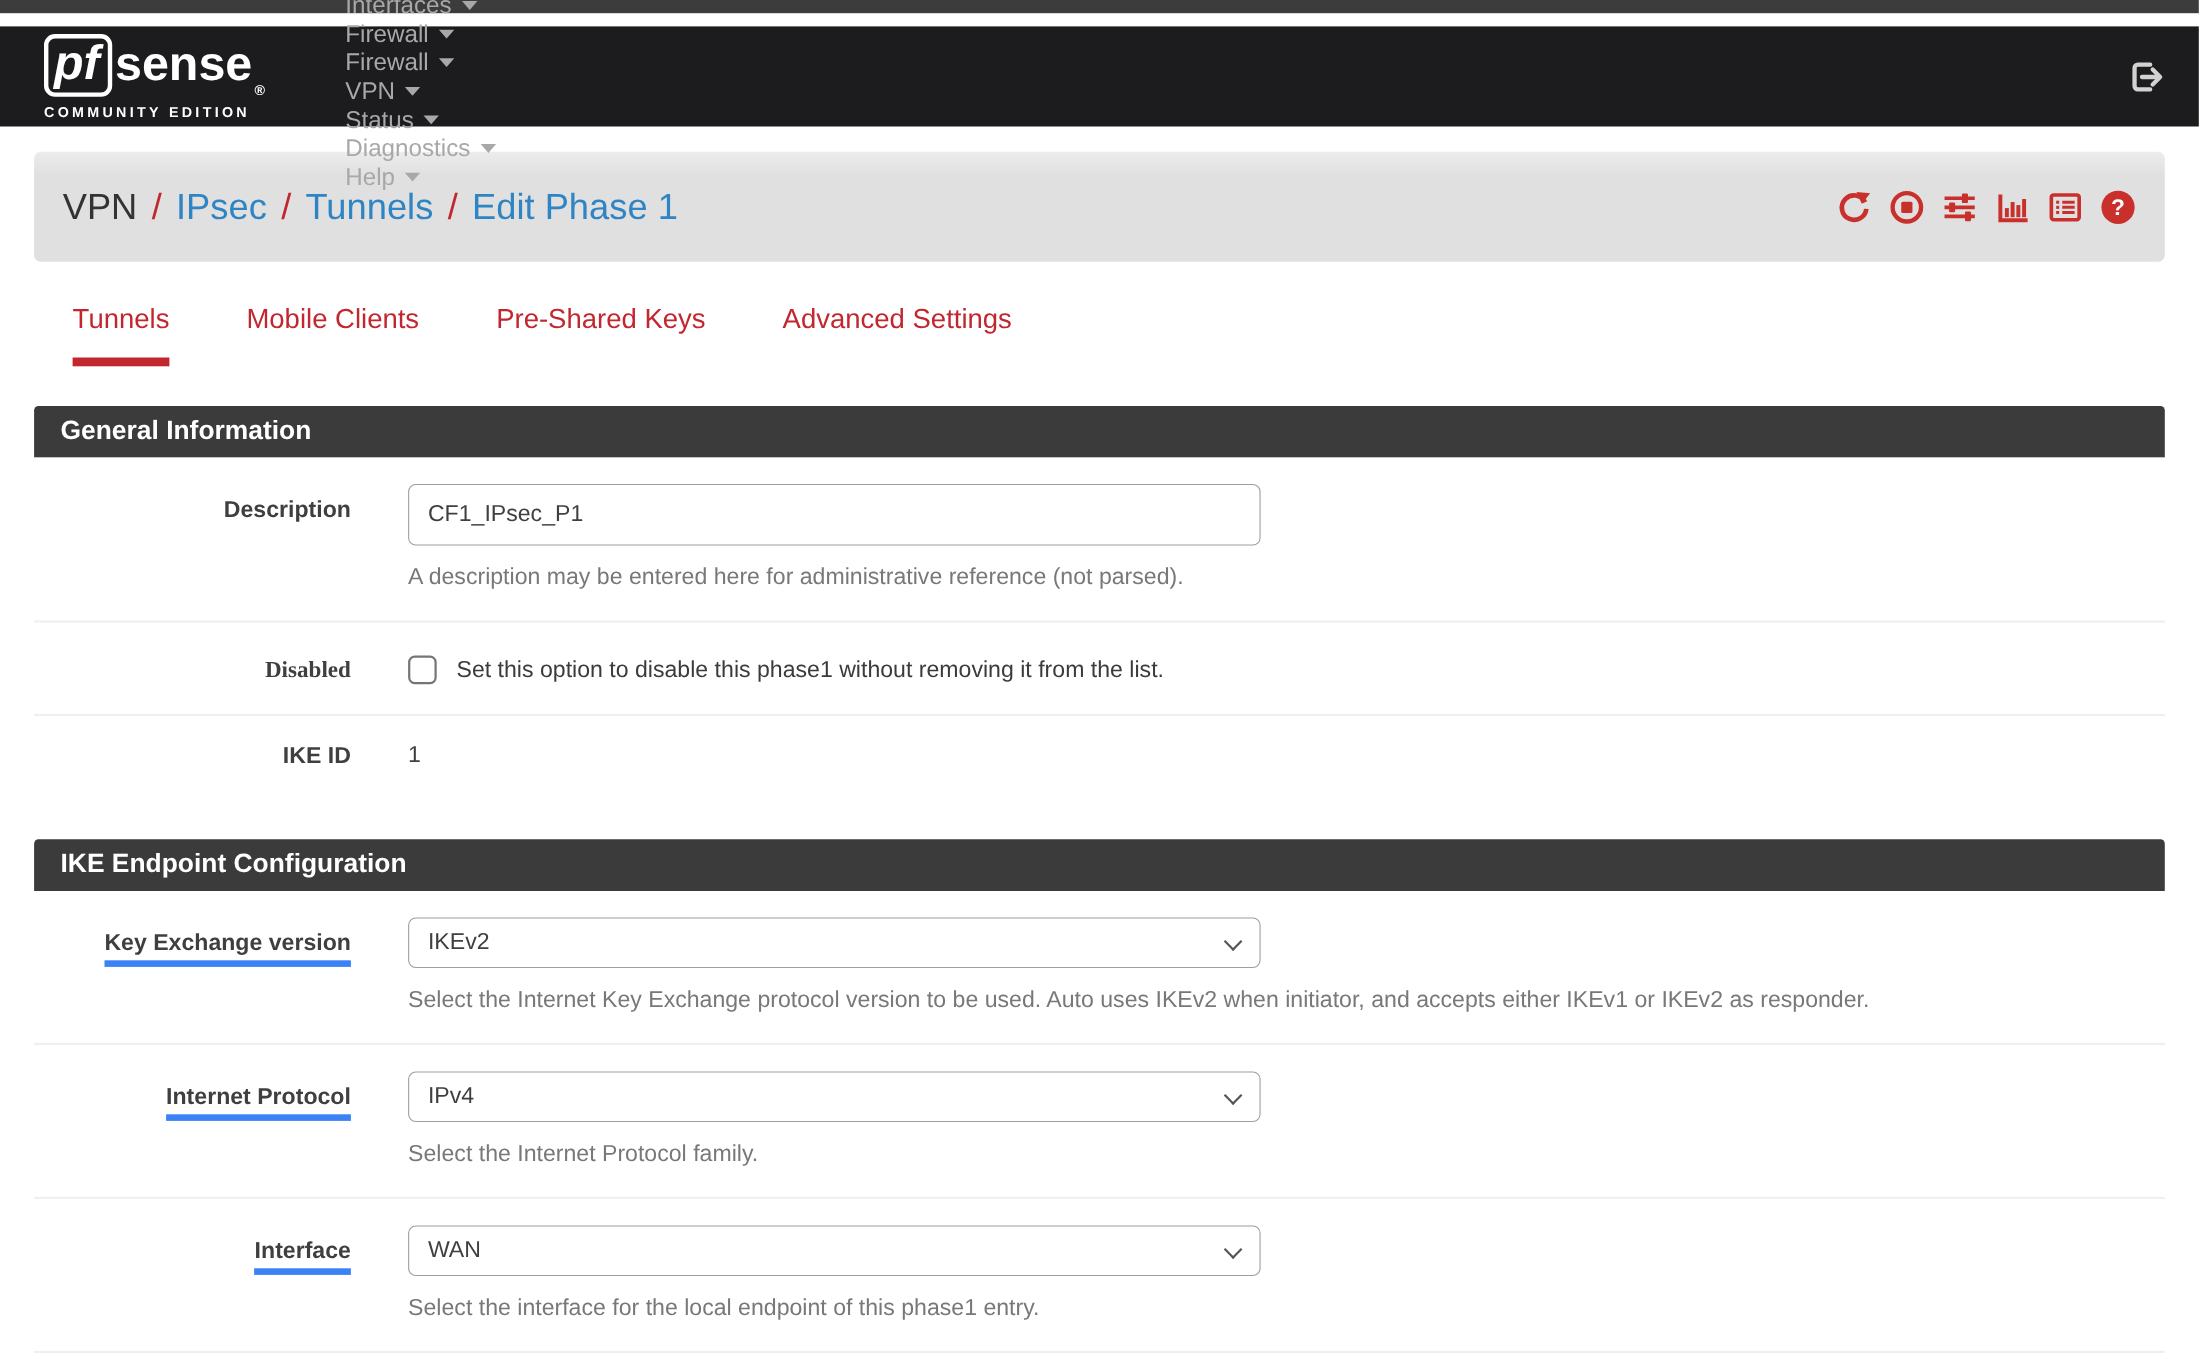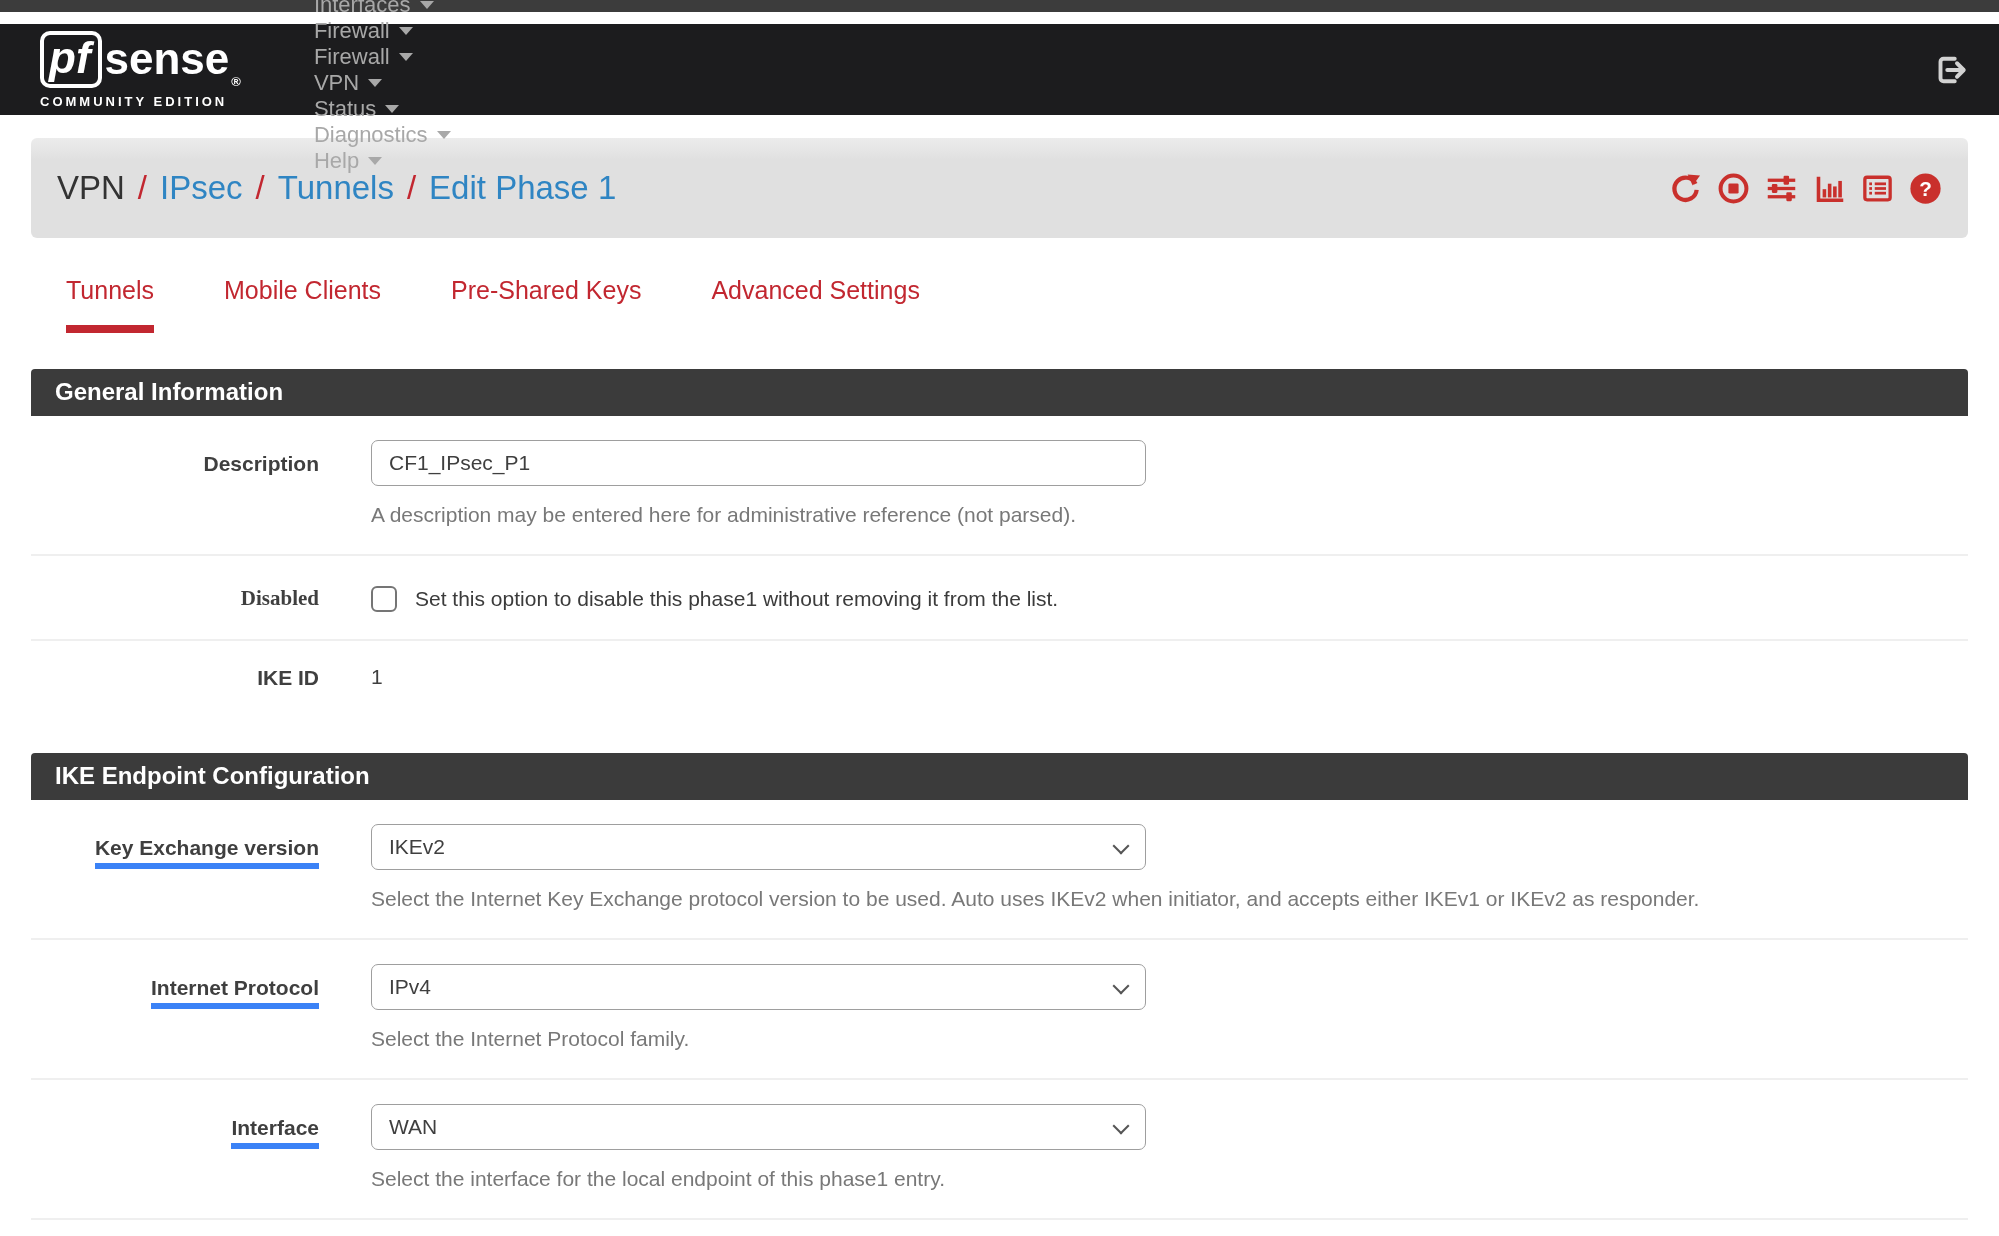--- a/index.html
+++ b/index.html
@@ -45,21 +45,21 @@
   
   .panel{margin:36px 31px 0;}
   .panel-heading{background:var(--section-header-bg);color:#fff;font-weight:bold;font-size:24px;
     padding:9px 24px 10px;border-radius:4px 4px 0 0;}
   .panel-body{background:#fff;}
   .form-row{display:flex;padding:24px 0 27px;align-items:flex-start;}
   .form-row + .form-row{border-top:2px solid #efefef;}
   .row-label{width:288px;text-align:right;font-weight:bold;font-size:21px;color:var(--text-dark);padding-top:11px;line-height:1.2;}
   .row-label .underlined{border-bottom:6px solid #3b82f6;padding-bottom:4px;cursor:help;}
   .row-control{margin-left:52px;flex:1;}
-  .text-input{width:775px;height:46px;border:1px solid #9e9e9e;border-radius:7px;padding:0 17px;
+  .text-input{width:775px;height:56px;border:1px solid #9e9e9e;border-radius:7px;padding:0 17px;
     font-size:21px;color:var(--text-dark);font-family:inherit;background:#fff;outline:none;}
   .select{width:775px;height:46px;border:1px solid #9e9e9e;border-radius:7px;padding:0 17px;
     font-size:21px;color:var(--text-dark);background:#fff;display:flex;align-items:center;cursor:pointer;position:relative;}
   .select-chevron{position:absolute;right:18px;top:15px;width:12px;height:12px;
     border-right:2px solid #555;border-bottom:2px solid #555;transform:rotate(45deg);}
   .help-text{margin-top:17px;font-size:21px;color:var(--help-gray);display:flex;align-items:center;gap:16px;}
   .check-row{display:flex;align-items:center;gap:18px;padding-top:6px;text-align:right;}
   .checkbox{width:26px;height:26px;border:2px solid #757575;border-radius:6px;background:#fff;cursor:pointer;flex:none;}
   .check-label{font-size:21px;color:#3b3b3b;cursor:pointer;}
   .static-value{font-size:21px;color:var(--text-dark);padding-top:11px;}

